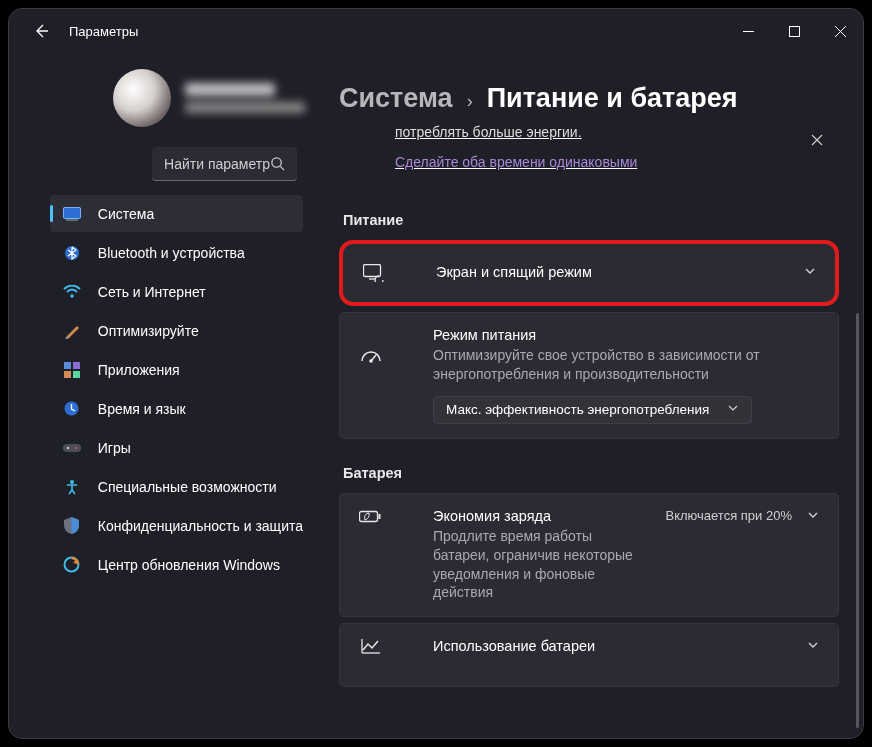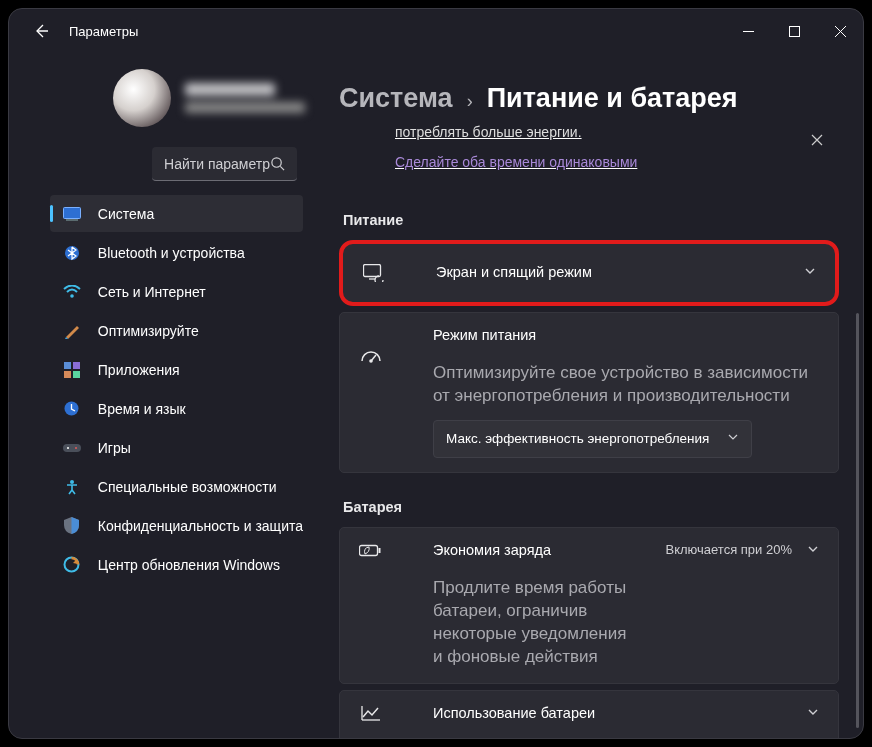--- a/index.html
+++ b/index.html
@@ -155,29 +155,29 @@
     border-radius: 14px;
     padding: 20px 18px;
   }
   .card-icon {
     width: 26px; margin-right: 20px;
     display:flex; align-items:center; justify-content:center;
     color: #e8e8ea;
   }
   .card-body { flex: 1; }
   .card-title { font-size: 14.5px; color: #fff; }
-  .card-sub { font-size: 17px; color: #a9a9af; margin-top: 19px; line-height: 1.35; }
+  .card-sub { font-size: 14px; color: #a9a9af; margin-top: 3px; line-height: 1.35; }
   .card-right {
     display:flex; align-items:center; color: #cfcfd3; font-size: 13px;
   }
   .chev { margin-left: 14px; color: #cfcfd3; }
   .chev svg, .card-right svg { display:block; }
   .dropdown {
     margin-top: 12px;
-    height: 38px;
+    height: 28px;
     background: #323239;
     border: 1px solid #3f3f47;
     border-radius: 4px;
     display: inline-flex; align-items: center;
     padding: 0 12px;
     font-size: 13.5px; color: #fff;
   }
   .dd-chev { margin-left: 18px; }
   .scrollbar {
     position: absolute; right: 4px; top: 260px; bottom: 10px;

